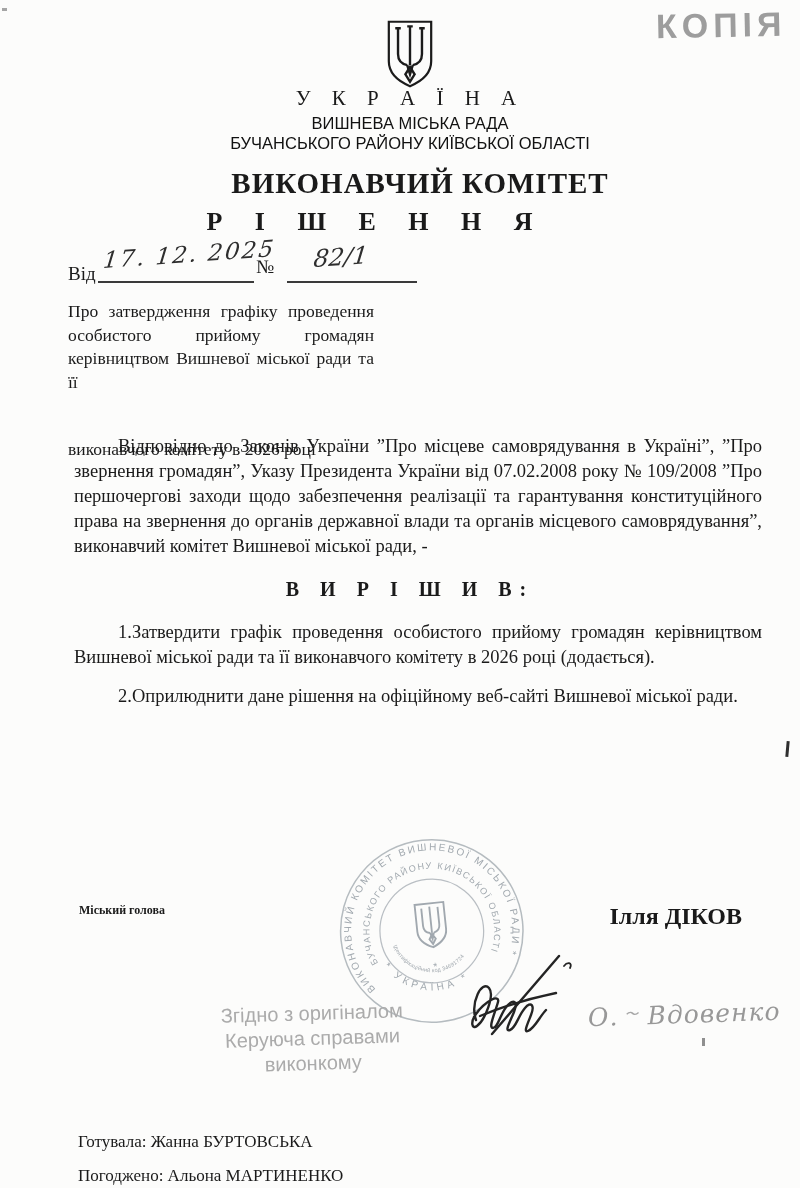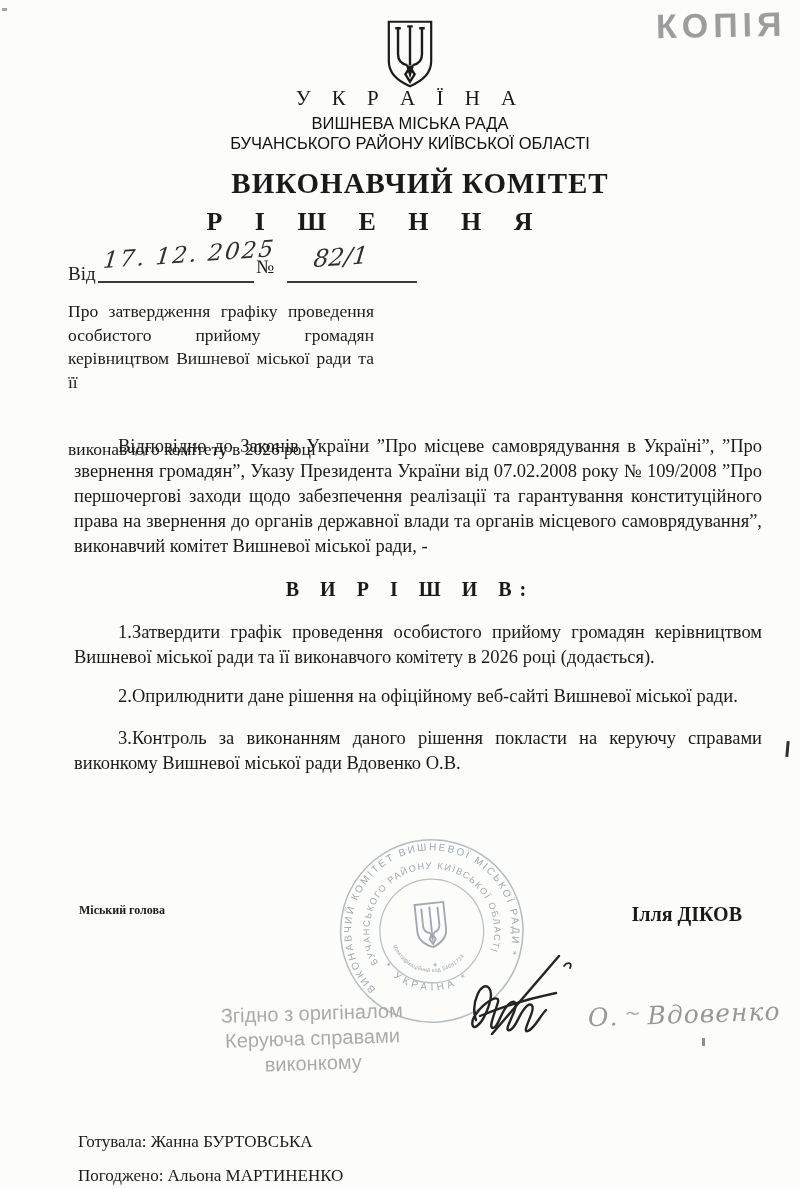--- a/index.html
+++ b/index.html
@@ -57,21 +57,21 @@
     font-size:18.5px; line-height:25px; text-align:justify; text-indent:44px;
   }
   .preamble{top:434px;}
   .decided{
     position:absolute; left:0; top:578px; width:820px; text-align:center;
     font-weight:bold; font-size:20px; letter-spacing:8px;
   }
   .item1{top:620px;} .item2{top:684px;} .item3{top:726px;}
   
   .pos-title{position:absolute; left:79px; top:903px; font-weight:bold; font-size:12px;}
-  .signer{position:absolute; right:58px; top:903px; font-weight:bold; font-size:20px;}
+  .signer{position:absolute; right:58px; top:903px; font-weight:bold; font-size:24px;}
   
   .stamp{position:absolute; left:336px; top:835px; transform:rotate(-6deg); opacity:.9;}
   .stamp text{font-family:"Liberation Sans", sans-serif; fill:#98a0a7;}
   
   .sig{position:absolute; left:462px; top:936px;}
   
   .certify{
     position:absolute; left:165px; top:1001px; width:295px; text-align:center;
     font-family:"Liberation Sans", sans-serif; font-size:20px; line-height:25px;
     color:#ababab; transform:rotate(-1.8deg);
@@ -129,21 +129,20 @@
     <div class="jl">Про затвердження графіку проведення</div>
     <div class="jl">особистого прийому громадян</div>
     <div class="jl">керівництвом Вишневої міської ради та її</div>
     <div class="ll">виконавчого комітету в 2026 році</div>
   </div>
 
   <div class="para preamble">Відповідно до Законів України ”Про місцеве самоврядування в Україні”, ”Про звернення громадян”, Указу Президента України від 07.02.2008 року № 109/2008 ”Про першочергові заходи щодо забезпечення реалізації та гарантування конституційного права на звернення до органів державної влади та органів місцевого самоврядування”, виконавчий комітет Вишневої міської ради, -</div>
   <div class="decided">В И Р І Ш И В:</div>
   <div class="para item1">1.Затвердити графік проведення особистого прийому громадян керівництвом Вишневої міської ради та її виконавчого комітету в 2026 році (додається).</div>
   <div class="para item2">2.Оприлюднити дане рішення на офіційному веб-сайті Вишневої міської ради.</div>
-  <div class="para item3">3.Контроль за виконанням даного рішення покласти на керуючу справами виконкому Вишневої міської ради Вдовенко О.В.</div>
 
   <div class="pos-title">Міський голова</div>
   <div class="signer">Ілля ДІКОВ</div>
 
   <div class="stamp">
     <svg width="192" height="192" viewBox="0 0 200 200">
       <defs>
         <path id="arcOuter" d="M 35.7 154 A 84 84 0 1 1 164.3 154"></path>
         <path id="arcInner" d="M 41.1 127.5 A 65 65 0 1 1 158.9 127.5"></path>
         <path id="arcBottom" d="M 46.3 131 A 62 62 0 0 0 153.7 131"></path>

